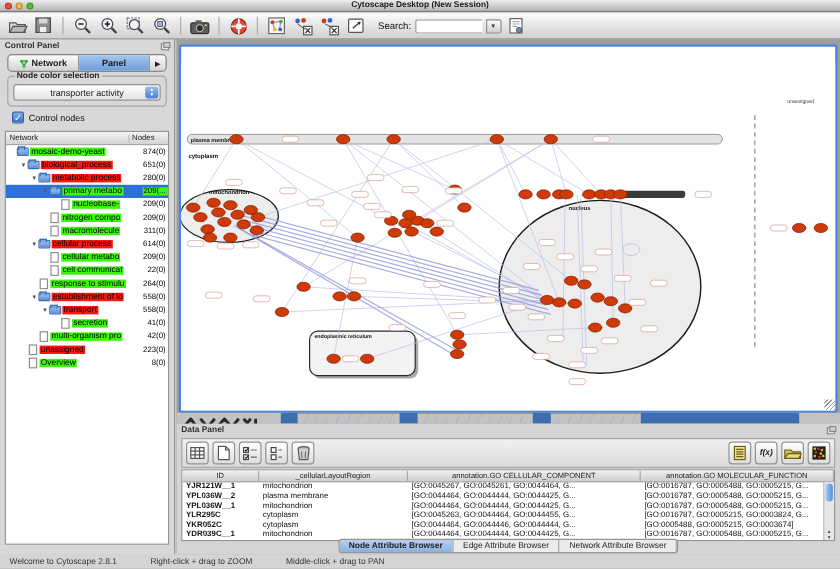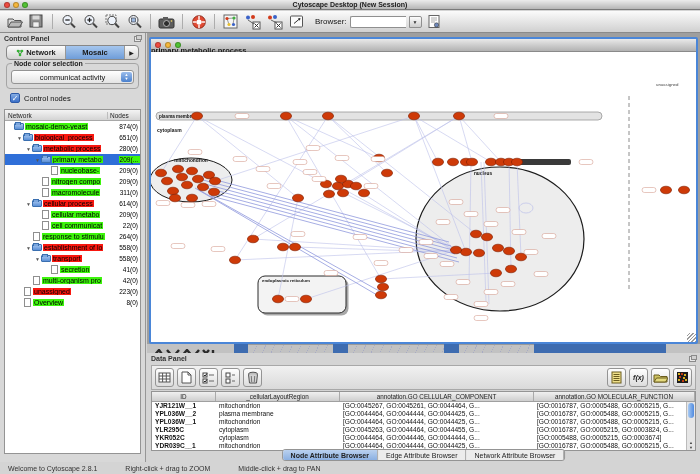--- a/index.html
+++ b/index.html
@@ -213,21 +213,21 @@
           <line x1="5" y1="6" x2="11" y2="9" stroke="#444" stroke-width=".8"></line>
         </svg>
       </span>
     <span class="tb-btn">
       <svg width="16" height="15">
           <rect x="1.5" y="2" width="12" height="11" rx="1" fill="#fbfbfb" stroke="#555"></rect>
           <line x1="5" y1="9.5" x2="11" y2="4.5" stroke="#333" stroke-width="1"></line>
           <path d="M11.5,4 L8.8,4.6 L10.9,6.8 Z" fill="#333"></path>
         </svg>
       </span>
-    <span class="search-label">Browser:</span>
+    <span class="search-label">Search:</span>
     <input class="search-input" type="text" value="" style="">
     <span class="search-drop">▼</span>
     <span class="tb-btn">
       <svg width="14" height="15">
           <rect x="2" y="1.5" width="10" height="12" fill="#fff" stroke="#666"></rect>
           <line x1="4" y1="4" x2="10" y2="4" stroke="#aaa"></line>
           <line x1="4" y1="6" x2="10" y2="6" stroke="#aaa"></line>
           <line x1="4" y1="8" x2="8" y2="8" stroke="#aaa"></line>
           <circle cx="9.5" cy="11" r="2.2" fill="#6e87b8" stroke="#333" stroke-width=".5"></circle>
         </svg>
@@ -245,28 +245,28 @@
             <line x1="2" y1="2" x2="6" y2="2" stroke="#2a8a2a"></line>
             <line x1="2" y1="2" x2="4" y2="6" stroke="#2a8a2a"></line>
             <line x1="6" y1="2" x2="4" y2="6" stroke="#2a8a2a"></line>
             <circle cx="2" cy="2" r="1.3" fill="#35b335"></circle>
             <circle cx="6" cy="2" r="1.3" fill="#35b335"></circle>
             <circle cx="4" cy="6" r="1.3" fill="#35b335"></circle>
           </svg>
         <span>Network</span>
       </span>
       <span class="cp-tab sel">
-        <span>Mosaic</span>
+        <span>Panel</span>
       </span>
       <span class="cp-tab-arrow">▶</span>
     </div>
     <div class="groupbox">
       <span class="groupbox-title">Node color selection</span>
       <div class="combo">
-        <span>communicat activity</span>
+        <span>transporter activity</span>
         <span class="combo-btn">
             <span>▲</span>
             <span>▼</span>
           </span>
       </div>
     </div>
     <div class="checkbox-row">
       <span class="checkbox">✓</span>
       <span>Control nodes</span>
     </div>
@@ -378,26 +378,20 @@
             <span class="t-label hl-green">Overview</span>
             <span class="t-count">8(0)</span>
           </div>
         </div>
     </div>
   </div>
 
   <div class="mdi">
 
     <div class="net-window">
-      <div class="net-titlebar">
-        <span class="tl red" style="left:4px"></span>
-        <span class="tl yel" style="left:14px"></span>
-        <span class="tl grn" style="left:24px"></span>
-        <span class="net-title">primary metabolic process</span>
-      </div>
       <div class="net-canvas">
         <svg id="net-svg" width="545" height="290" viewBox="0 0 545 290">
             <g>
               <rect x="5" y="60" width="446" height="8" rx="4" fill="#e3e3e3" stroke="#979797" stroke-width="0.8"></rect>
               <text x="8" y="66" font-size="4.6" font-family="Liberation Sans, sans-serif" font-weight="bold" text-anchor="start" fill="#111">plasma membrane</text>
               <text x="6" y="80" font-size="5" font-family="Liberation Sans, sans-serif" font-weight="bold" text-anchor="start" fill="#111">cytoplasm</text>
               <ellipse cx="40" cy="128" rx="41" ry="22" fill="#ededed" stroke="#1c1c1c" stroke-width="1"></ellipse>
               <text x="40" y="110" font-size="4.8" font-family="Liberation Sans, sans-serif" font-weight="bold" text-anchor="middle" fill="#111">mitochondrion</text>
               <ellipse cx="349" cy="187" rx="84" ry="72" fill="#ededed" stroke="#1c1c1c" stroke-width="1.2"></ellipse>
               <text x="332" y="123" font-size="4.8" font-family="Liberation Sans, sans-serif" font-weight="bold" text-anchor="middle" fill="#111">nucleus</text>

